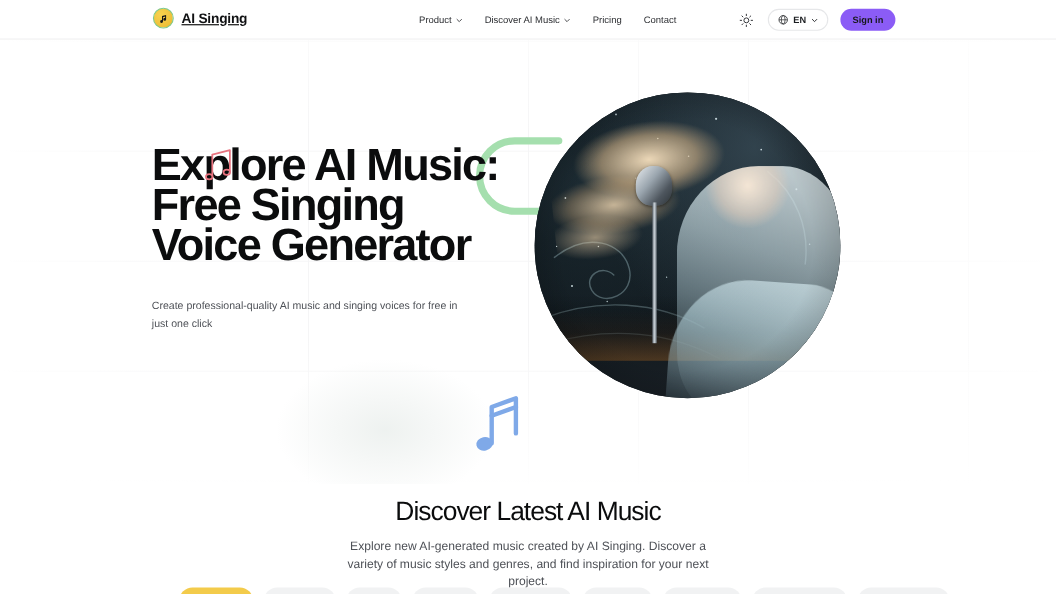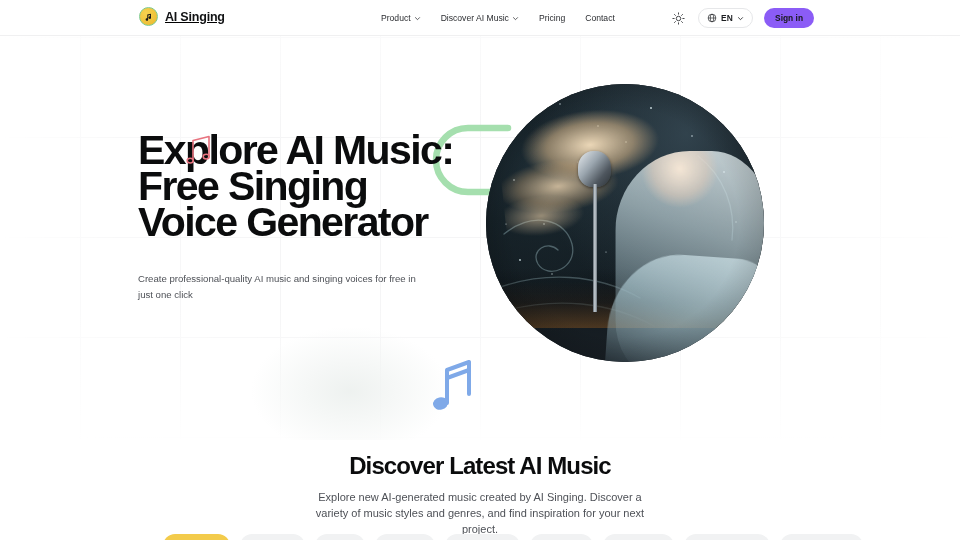--- a/index.html
+++ b/index.html
@@ -179,21 +179,21 @@
   .art-swirl { position: absolute; inset: 0; opacity: 0.6; }
   .art-vig {
     position: absolute; inset: 0;
     background: radial-gradient(circle at 50% 50%, rgba(0,0,0,0) 58%, rgba(0,0,0,0.42) 100%);
   }
 
   
   .section2 { position: absolute; top: 440px; left: 0; width: 960px; height: 100px; background: #fff; }
   .sec-title {
     position: absolute; top: 12px; left: 0; width: 960px; text-align: center;
-    font-size: 24px; font-weight: 700; color: #0b0c0d; letter-spacing: -0.9px;
+    font-size: 24px; font-weight: 400; color: #0b0c0d; letter-spacing: -0.9px;
   }
   .sec-desc {
     position: absolute; top: 49px; left: 50%; transform: translateX(-50%);
     width: 342px; text-align: center;
     font-size: 11px; line-height: 16px; color: #4e5157;
   }
   .pill-row {
     position: absolute; top: 534px; left: 163px;
     display: flex; gap: 10px; align-items: flex-start;
   }

